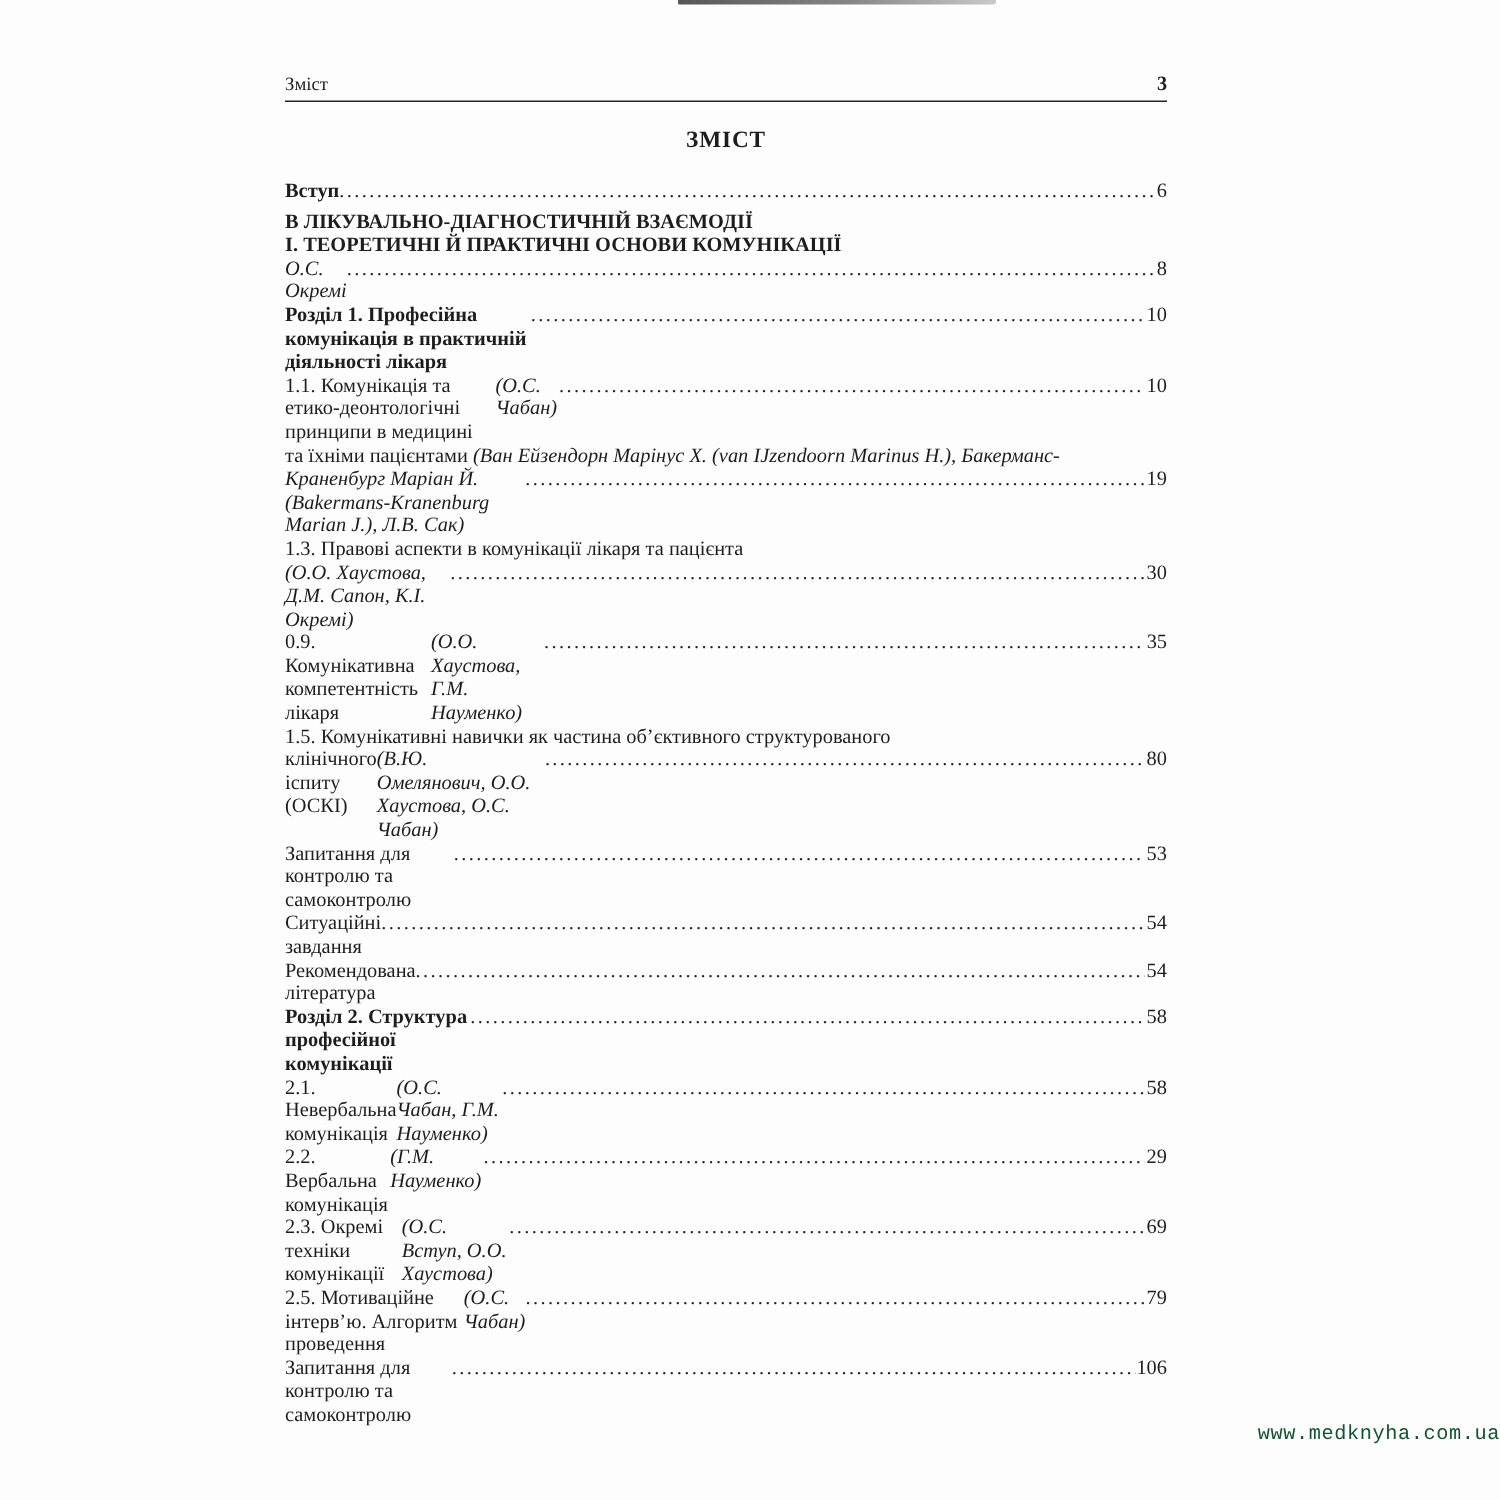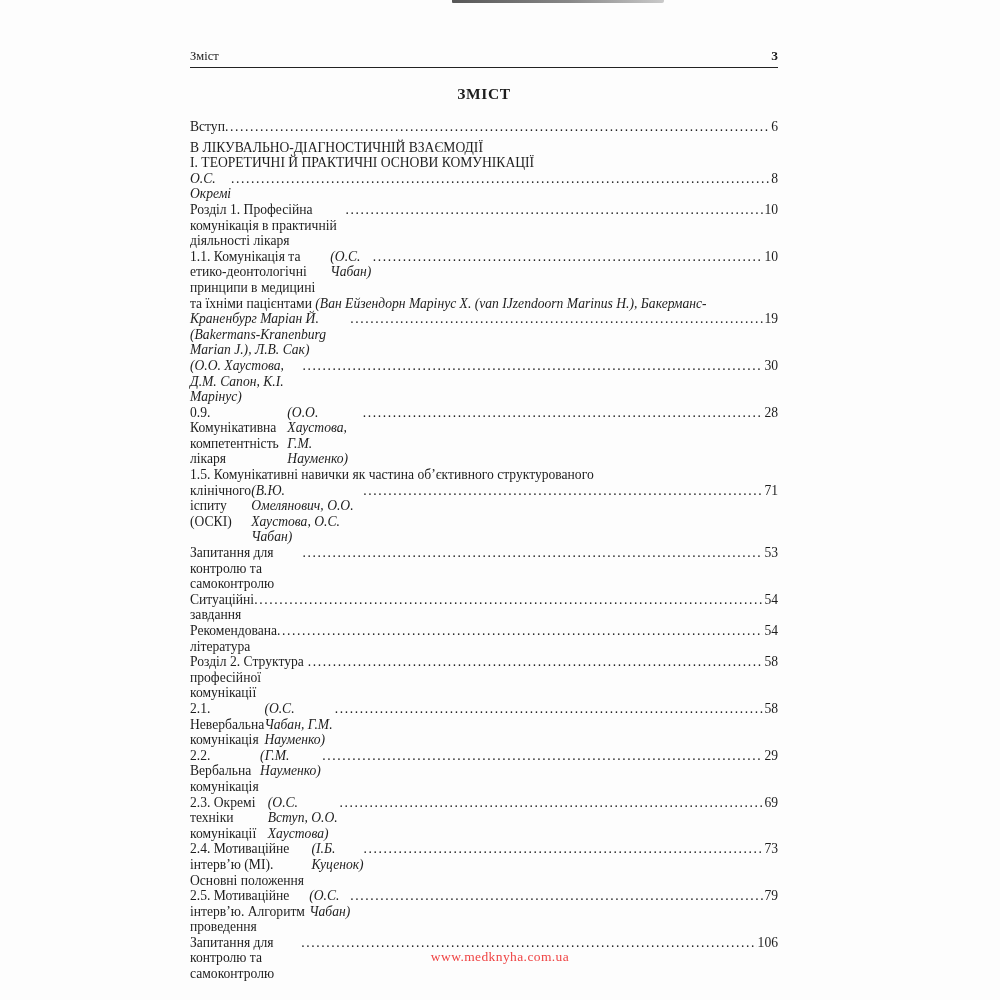--- a/index.html
+++ b/index.html
@@ -37,43 +37,43 @@
   .title {
     text-align: center;
     font-weight: bold;
     font-size: 15.5px;
     margin-top: 17px;
     letter-spacing: 0.6px;
   }
   .toc { margin-top: 16px; }
   .entry { font-size: 13.6px; line-height: 15.6px; }
   .entry.gap { margin-top: 5px; }
-  .entry.bold .seg { font-weight: normal; }
+  .entry.bold .seg { font-weight: bold; }
   .line { display: flex; align-items: baseline; }
   .seg { white-space: pre-wrap; }
   .seg.it { font-style: italic; }
   .leader {
     flex: 1 1 auto;
     overflow: hidden;
     white-space: nowrap;
     font-weight: normal;
   }
   .leader::after {
     content: "..........................................................................................................................................................................................................";
     letter-spacing: 1.6px;
   }
   .pg { white-space: nowrap; font-weight: normal; padding-left: 1px; }
   .footer {
     position: absolute;
     top: 949px; left: 0;
     width: 100%;
-    text-align: center;
-    font-family: Liberation Serif, serif;
+    text-align: right;
+    font-family: Liberation Mono, monospace;
     font-size: 13.5px;
-    color: #ef4444;
+    color: #14532d;
     letter-spacing: 0.4px;
   }
 </style>
 </head>
 <body>
 
 <div class="page">
   <div class="scan-mark"></div>
 
   <div class="content">
@@ -130,44 +130,47 @@
             <span class="seg it">(Ван Ейзендорн Марінус Х. (van IJzendoorn Marinus H.), Бакерманс-</span>
           </div>
           <div class="line">
             <span class="seg it">Краненбург Маріан Й. (Bakermans-Kranenburg Marian J.), Л.В. Сак)</span>
             <span class="leader"></span>
             <span class="pg">19</span>
           </div>
         </div>
         <div class="entry">
           <div class="line">
-            <span class="seg it">(О.О. Хаустова, Д.М. Сапон, К.І. Марінус)</span>
+            <span class="seg">1.3. Правові аспекти в комунікації лікаря та пацієнта</span>
+          </div>
+          <div class="line">
+            <span class="seg it">(О.О. Хаустова, Д.М. Сапон, К.І. Окремі)</span>
             <span class="leader"></span>
             <span class="pg">30</span>
           </div>
         </div>
         <div class="entry">
           <div class="line">
             <span class="seg">0.9. Комунікативна компетентність лікаря </span>
             <span class="seg it">(О.О. Хаустова, Г.М. Науменко)</span>
             <span class="seg"> </span>
             <span class="leader"></span>
-            <span class="pg">28</span>
+            <span class="pg">35</span>
           </div>
         </div>
         <div class="entry">
           <div class="line">
             <span class="seg">1.5. Комунікативні навички як частина об’єктивного структурованого</span>
           </div>
           <div class="line">
             <span class="seg">клінічного іспиту (ОСКІ) </span>
             <span class="seg it">(В.Ю. Омелянович, О.О. Хаустова, О.С. Чабан)</span>
             <span class="seg">  </span>
             <span class="leader"></span>
-            <span class="pg">71</span>
+            <span class="pg">80</span>
           </div>
         </div>
         <div class="entry">
           <div class="line">
             <span class="seg">Запитання для контролю та самоконтролю</span>
             <span class="leader"></span>
             <span class="pg">53</span>
           </div>
         </div>
         <div class="entry">
@@ -212,28 +215,20 @@
           <div class="line">
             <span class="seg">2.3. Окремі техніки комунікації </span>
             <span class="seg it">(О.С. Вступ, О.О. Хаустова)</span>
             <span class="seg"> </span>
             <span class="leader"></span>
             <span class="pg">69</span>
           </div>
         </div>
         <div class="entry">
           <div class="line">
-            <span class="seg">2.4. Мотиваційне інтерв’ю (МІ). Основні положення </span>
-            <span class="seg it">(І.Б. Куценок)</span>
-            <span class="leader"></span>
-            <span class="pg">73</span>
-          </div>
-        </div>
-        <div class="entry">
-          <div class="line">
             <span class="seg">2.5. Мотиваційне інтерв’ю. Алгоритм проведення </span>
             <span class="seg it">(О.С. Чабан)</span>
             <span class="leader"></span>
             <span class="pg">79</span>
           </div>
         </div>
         <div class="entry">
           <div class="line">
             <span class="seg">Запитання для контролю та самоконтролю</span>
             <span class="leader"></span>

